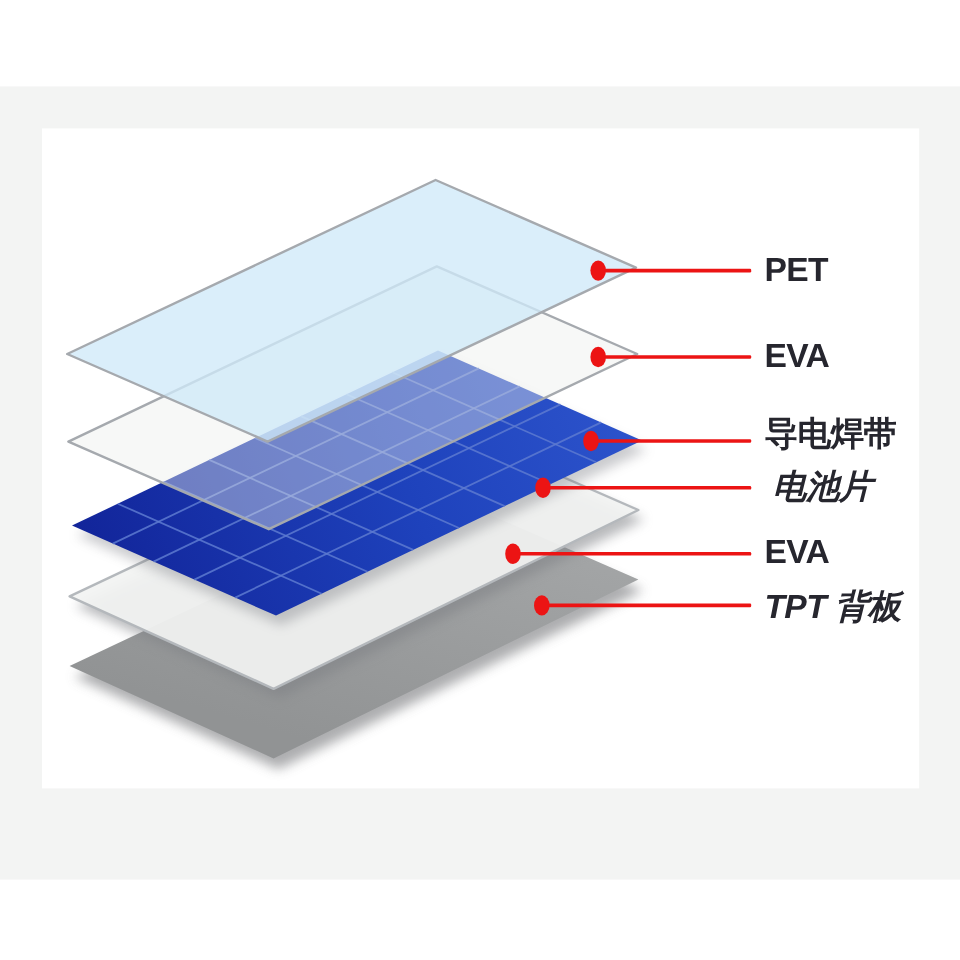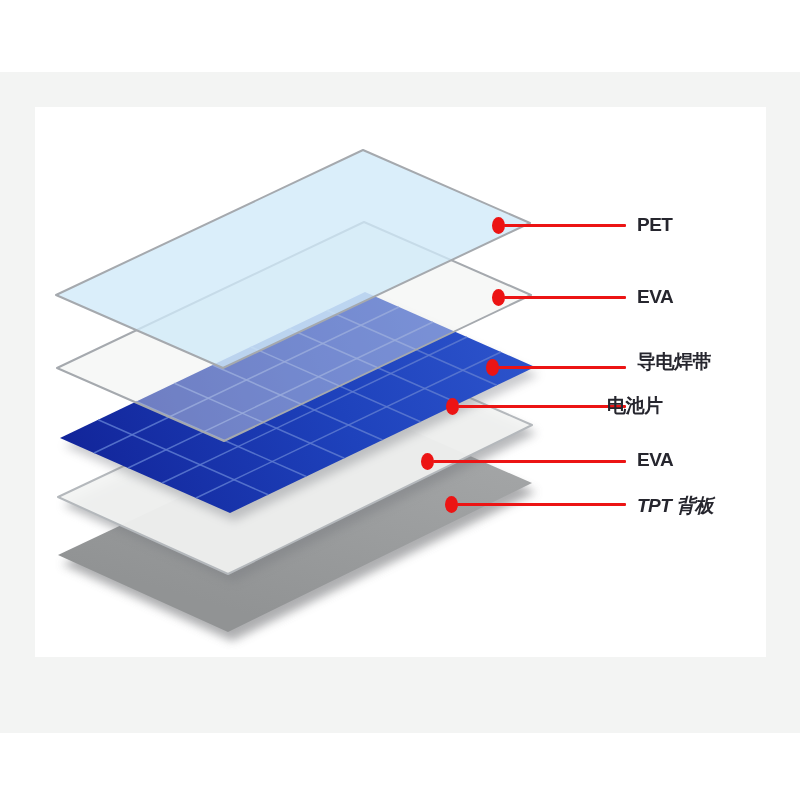--- a/index.html
+++ b/index.html
@@ -21,21 +21,21 @@
   .callout .dot{
     position:absolute;width:13px;height:17px;border-radius:50%;
     background:var(--accent,#ec1414);
   }
   .callout .lead{
     position:absolute;height:3px;border-radius:1px;
     background:var(--accent,#ec1414);
   }
   .callout .lbl{
     position:absolute;height:28px;line-height:28px;white-space:nowrap;
-    font-size:19px;font-weight:bold;letter-spacing:-0.5px;
+    font-size:28px;font-weight:bold;letter-spacing:-0.5px;
     color:var(--text,#26262e);
   }
 </style>
 </head>
 <body>
 
 <div class="frame-band"></div>
 <div class="diagram-canvas"></div>
 
 <svg class="layer-art" width="800" height="800" viewBox="0 0 800 800">
@@ -94,21 +94,21 @@
   <span class="lbl" style="left:637px;top:283px;">EVA</span>
 </div>
 <div class="callout">
   <span class="dot" style="left:485.5px;top:358.5px;"></span>
   <span class="lead" style="left:498px;top:365.5px;width:128px;"></span>
   <span class="lbl" style="left:637px;top:348px;">导电焊带</span>
 </div>
 <div class="callout">
   <span class="dot" style="left:445.5px;top:397.5px;"></span>
   <span class="lead" style="left:458px;top:404.5px;width:168px;"></span>
-  <span class="lbl" style="left:607px;top:392px;">电池片</span>
+  <span class="lbl" style="left:644px;top:392px;font-style:italic;">电池片</span>
 </div>
 <div class="callout">
   <span class="dot" style="left:420.5px;top:452.5px;"></span>
   <span class="lead" style="left:433px;top:459.5px;width:193px;"></span>
   <span class="lbl" style="left:637px;top:446px;">EVA</span>
 </div>
 <div class="callout">
   <span class="dot" style="left:444.5px;top:495.5px;"></span>
   <span class="lead" style="left:457px;top:502.5px;width:169px;"></span>
   <span class="lbl" style="left:637px;top:492px;font-style:italic;">TPT 背板</span>

